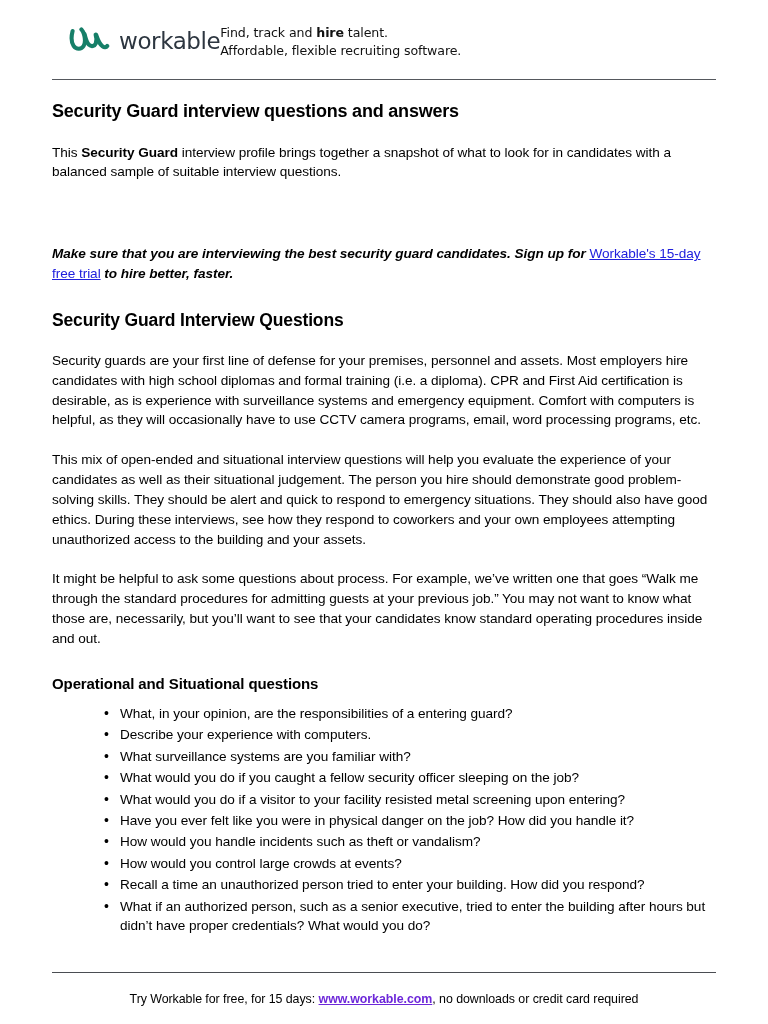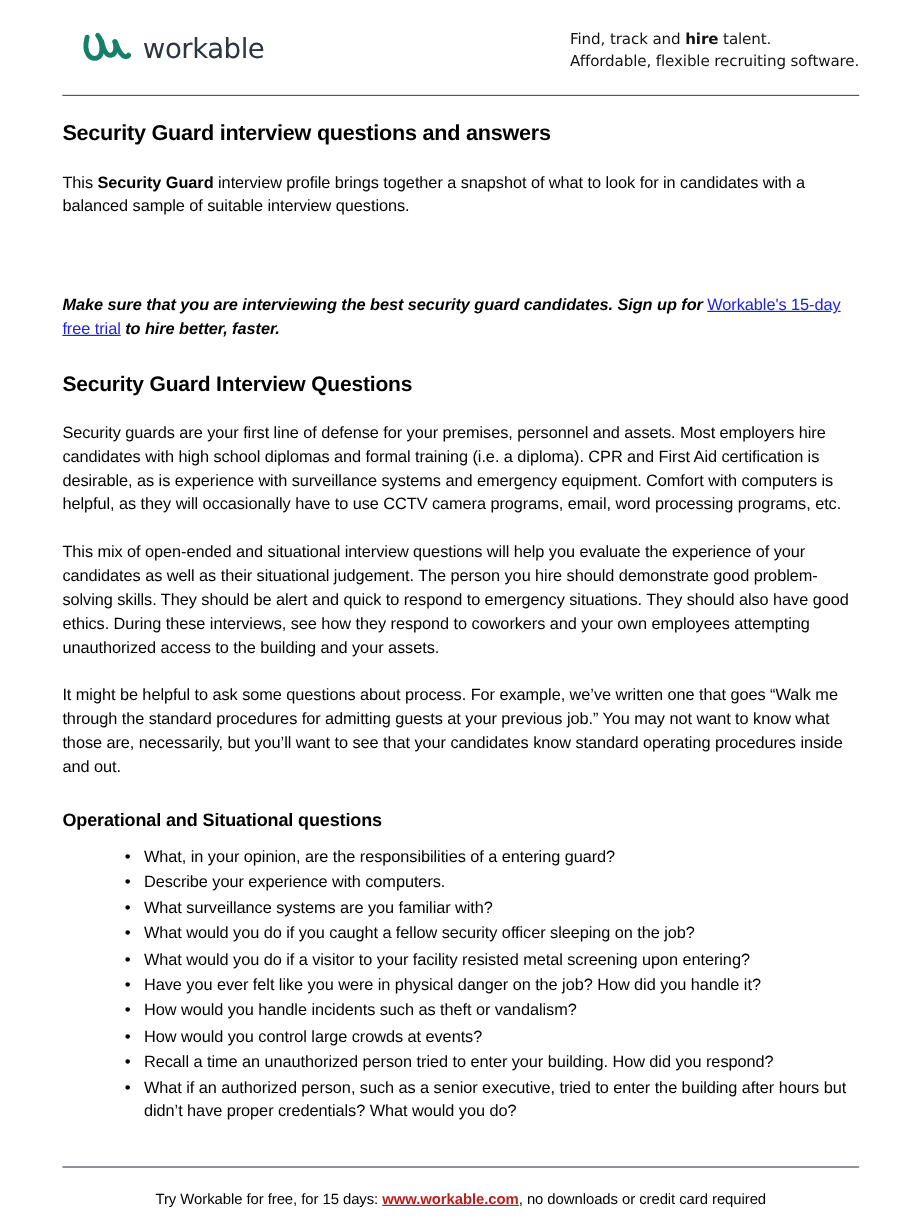--- a/index.html
+++ b/index.html
@@ -22,21 +22,20 @@
     height: 1024px;
     box-sizing: border-box;
     padding: 0 52px;
     position: relative;
   }
 
   
   .doc-header {
     display: flex;
     align-items: flex-start;
-    justify-content: space-between;
     padding-top: 22px;
     height: 48px;
   }
   .brand {
     display: flex;
     align-items: center;
     gap: 9px;
     padding-left: 16px;
     padding-top: 4px;
   }
@@ -155,21 +154,21 @@
     margin: 0 0 18px 0;
   }
   .footer-text {
     text-align: center;
     font-size: 12.4px;
     line-height: 1.4;
     margin: 0;
     letter-spacing: -0.05px;
   }
   .footer-text a {
-    color: #b91c1c;
+    color: #6d28d9;
     font-weight: 700;
     text-decoration: underline;
   }
 </style>
 </head>
 <body>
 
 <div class="page">
 
   <div class="doc-header">

